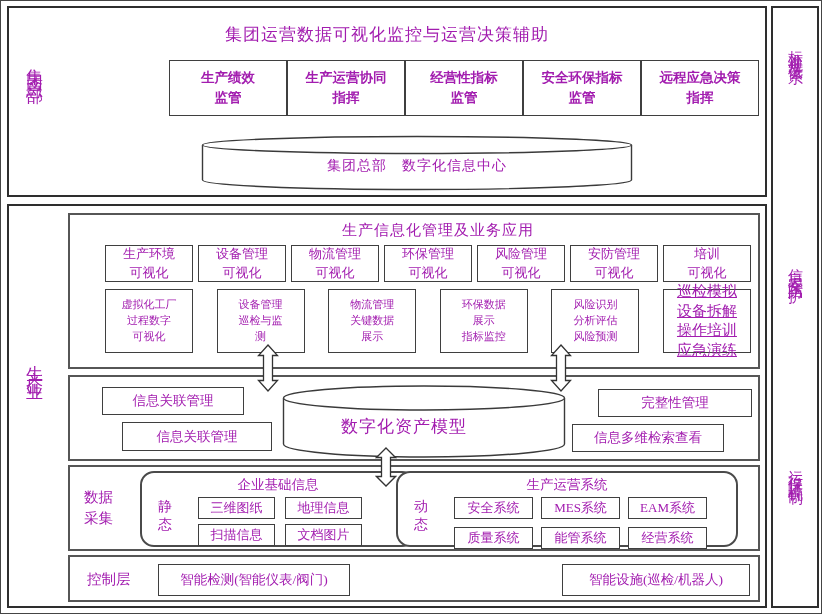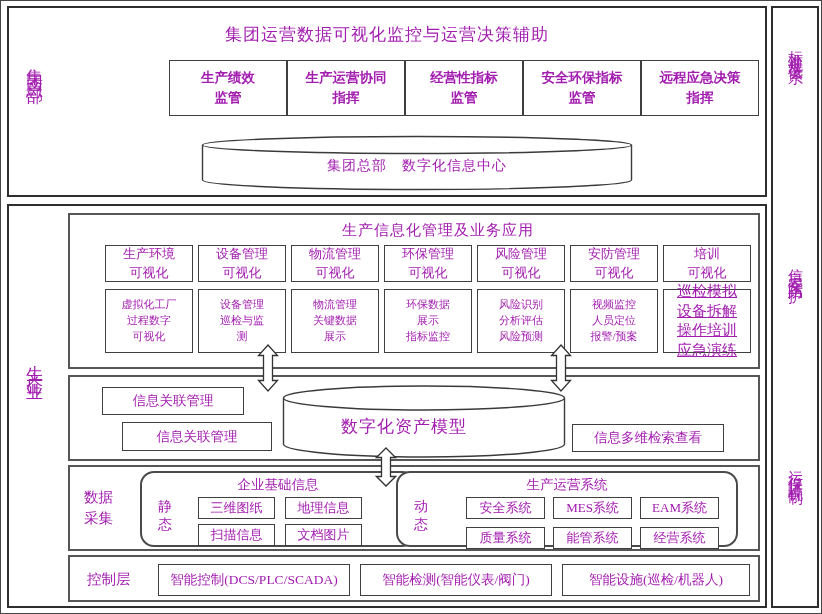--- a/index.html
+++ b/index.html
@@ -60,21 +60,21 @@
     font-size:14.5px;line-height:1.45;white-space:pre-line;text-align:center;}
   .group{position:absolute;border:2px solid #4a4a4a;border-radius:14px;background:#fff;box-sizing:border-box;}
   .g1{left:70px;top:4px;width:276px;height:76px;}
   .g2{left:326px;top:4px;width:342px;height:76px;}
   .group-title{position:absolute;left:0;right:0;top:3px;text-align:center;font-size:13.5px;}
   .mode-label{position:absolute;top:25px;font-size:14px;line-height:1.3;white-space:pre-line;text-align:center;}
   .g1 .mode-label{left:16px;}
   .g2 .mode-label{left:16px;}
   .grid{position:absolute;top:24px;display:grid;grid-gap:5px 10px;}
   .g1 .grid{left:56px;grid-template-columns:77px 77px;}
-  .g2 .grid{left:68px;grid-template-columns:79px 79px 79px;grid-gap:5px 19px;gap:8px;}
+  .g2 .grid{left:56px;grid-template-columns:79px 79px 79px;grid-gap:5px 19px;gap:8px;}
   .grid .cell{height:22px;font-size:13px;}
 
   .ctrl{left:59px;top:349px;width:692px;height:47px;}
   .ctrl-vlabel{position:absolute;left:17px;top:50%;transform:translateY(-50%);font-size:14.5px;}
   .ctrl-cells{position:absolute;left:88px;right:8px;top:7px;display:flex;justify-content:space-between;}
   .ctrl-cell{height:32px;font-size:13.5px;}
   .ctrl-c1{width:192px;}
   .ctrl-c2{width:192px;}
   .ctrl-c3{width:188px;}
 
@@ -146,23 +146,20 @@
 测</div>
         <div class="cell app-cell">物流管理
 关键数据
 展示</div>
         <div class="cell app-cell">环保数据
 展示
 指标监控</div>
         <div class="cell app-cell">风险识别
 分析评估
 风险预测</div>
-        <div class="cell app-cell">视频监控
-人员定位
-报警/预案</div>
         <div class="cell app-cell small">巡检模拟
 设备拆解
 操作培训
 应急演练</div>
       </div>
     </div>
 
     <svg class="arrow" style="left:248px;top:138px;" width="22" height="48" viewBox="0 0 22 48">
       <path d="M11 1 L20.5 11.5 H15.5 V36.5 H20.5 L11 47 L1.5 36.5 H6.5 V11.5 H1.5 Z" fill="#ffffff" stroke="#333" stroke-width="1.3"></path>
     </svg>
@@ -173,20 +170,21 @@
     <div class="subbox model">
       <div class="cell mbox m-b1">信息关联管理</div>
       <div class="cell mbox m-b2">信息关联管理</div>
       <div class="cyl model-cyl">
         <svg width="284" height="74" viewBox="0 0 284 74">
           <path d="M1.5 13 V59 A140.5 13 0 0 0 282.5 59 V13" fill="#ffffff" stroke="#3a3a3a" stroke-width="1.4"></path>
           <ellipse cx="142" cy="13" rx="140.5" ry="12" fill="#ffffff" stroke="#3a3a3a" stroke-width="1.4"></ellipse>
         </svg>
         <div class="cyl-text">数字化资产模型</div>
       </div>
+      <div class="cell mbox m-b3">完整性管理</div>
       <div class="cell mbox m-b4">信息多维检索查看</div>
     </div>
 
     <svg class="arrow" style="left:366px;top:241px;" width="22" height="40" viewBox="0 0 22 40">
       <path d="M11 1 L20.5 10.5 H15.5 V29.5 H20.5 L11 39 L1.5 29.5 H6.5 V10.5 H1.5 Z" fill="#ffffff" stroke="#333" stroke-width="1.3"></path>
     </svg>
 
     <div class="subbox data">
       <div class="data-vlabel">数据
 采集</div>
@@ -214,21 +212,20 @@
           <div class="cell">质量系统</div>
           <div class="cell">能管系统</div>
           <div class="cell">经营系统</div>
         </div>
       </div>
     </div>
 
     <div class="subbox ctrl">
       <div class="ctrl-vlabel">控制层</div>
       <div class="ctrl-cells">
-        <div class="cell ctrl-cell ctrl-c1">智能控制(DCS/PLC/SCADA)</div>
         <div class="cell ctrl-cell ctrl-c2">智能检测(智能仪表/阀门)</div>
         <div class="cell ctrl-cell ctrl-c3">智能设施(巡检/机器人)</div>
       </div>
     </div>
   </div>
 
   <div class="region sidebar">
     <div class="side-label side-1">标准规范体系</div>
     <div class="side-label side-2">信息安全防护</div>
     <div class="side-label side-3">运行保障机制</div>

